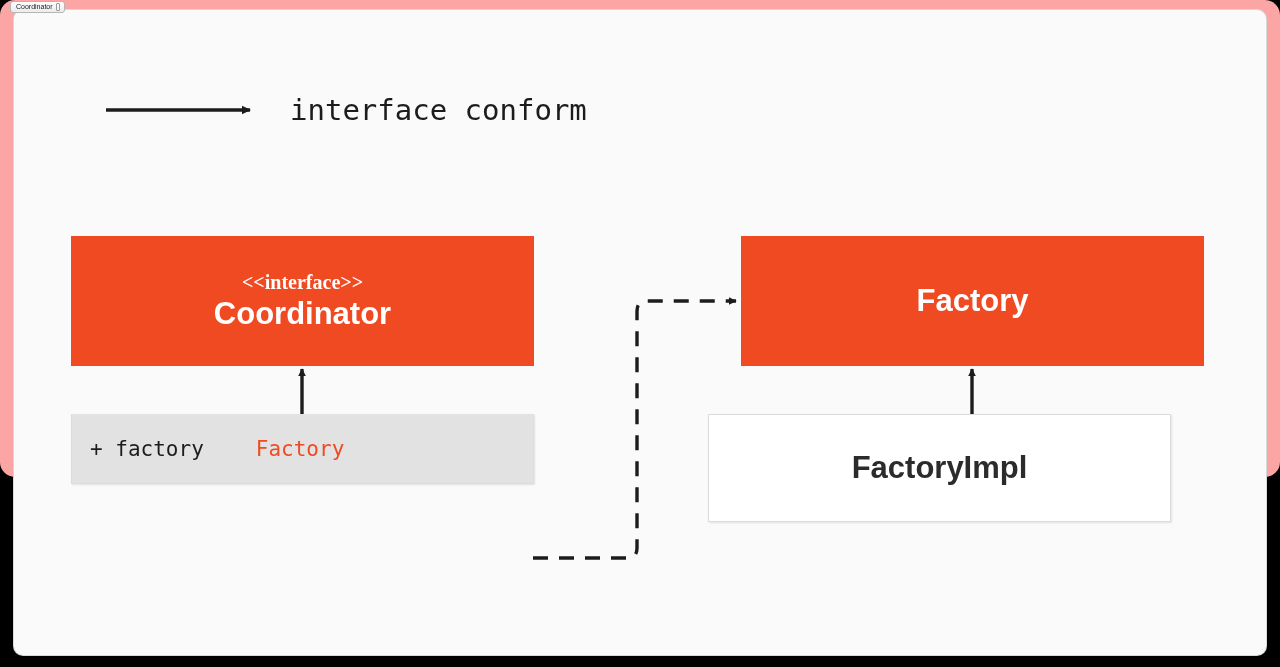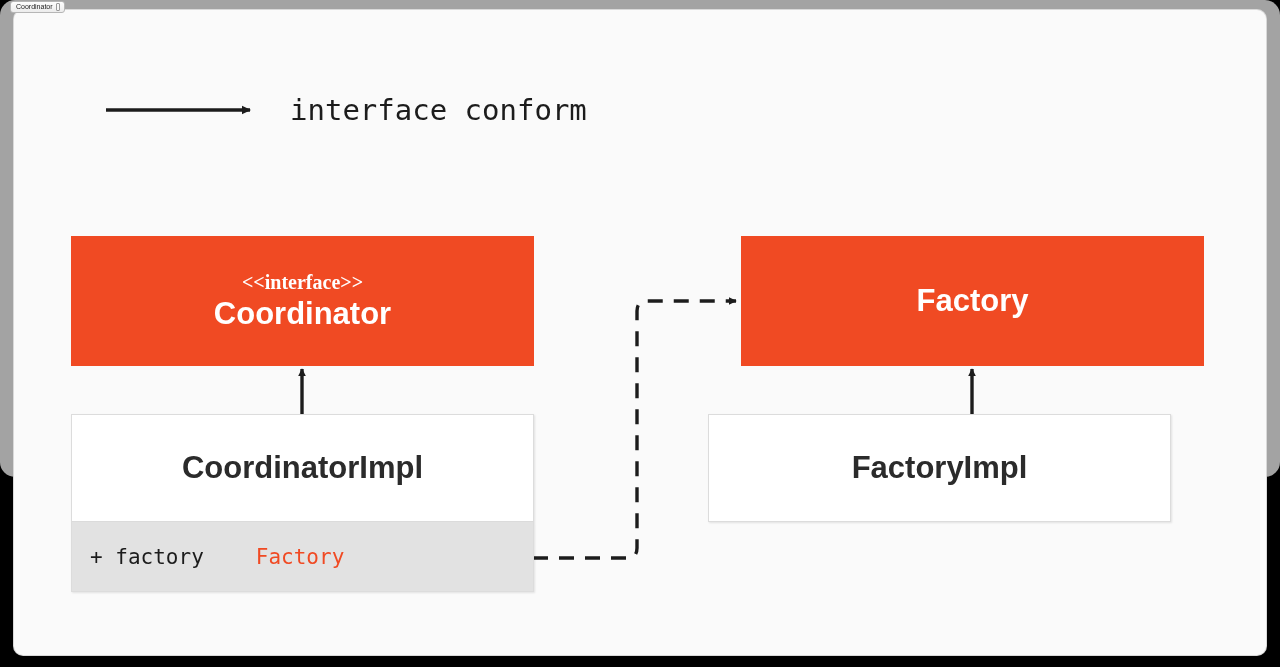--- a/index.html
+++ b/index.html
@@ -12,21 +12,21 @@
     height: 667px;
     overflow: hidden;
     font-family: "Liberation Sans", sans-serif;
   }
 
   
   #app-window {
     position: absolute;
     left: 0; top: 0;
     width: 1280px; height: 477px;
-    background: #a3a3a3;
+    background: #fca5a5;
     border-radius: 15px;
   }
   #page-canvas {
     position: absolute;
     left: 14px;
     top: 10px;
     width: 1252px;
     height: 645px;
     background: #fafafa;
     border-radius: 9px;
@@ -217,23 +217,20 @@
     </div>
 
     <div class="node iface" style="left:57px; top:226px; width:463px;">
       <div class="node-header" style="height:130px;">
         <div class="stereotype">&lt;&lt;interface&gt;&gt;</div>
         <div class="node-title">Coordinator</div>
       </div>
     </div>
 
     <div class="node impl" style="left:57px; top:404px; width:463px;">
-      <div class="node-header" style="height:108px;">
-        <div class="node-title">CoordinatorImpl</div>
-      </div>
       <div class="node-attrs" style="height:70px;">
         <div class="attr-row">
           <span class="attr-name">+ factory</span>
           <span class="attr-type">Factory</span>
         </div>
       </div>
     </div>
 
     <div class="node iface" style="left:727px; top:226px; width:463px;">
       <div class="node-header" style="height:130px;">

